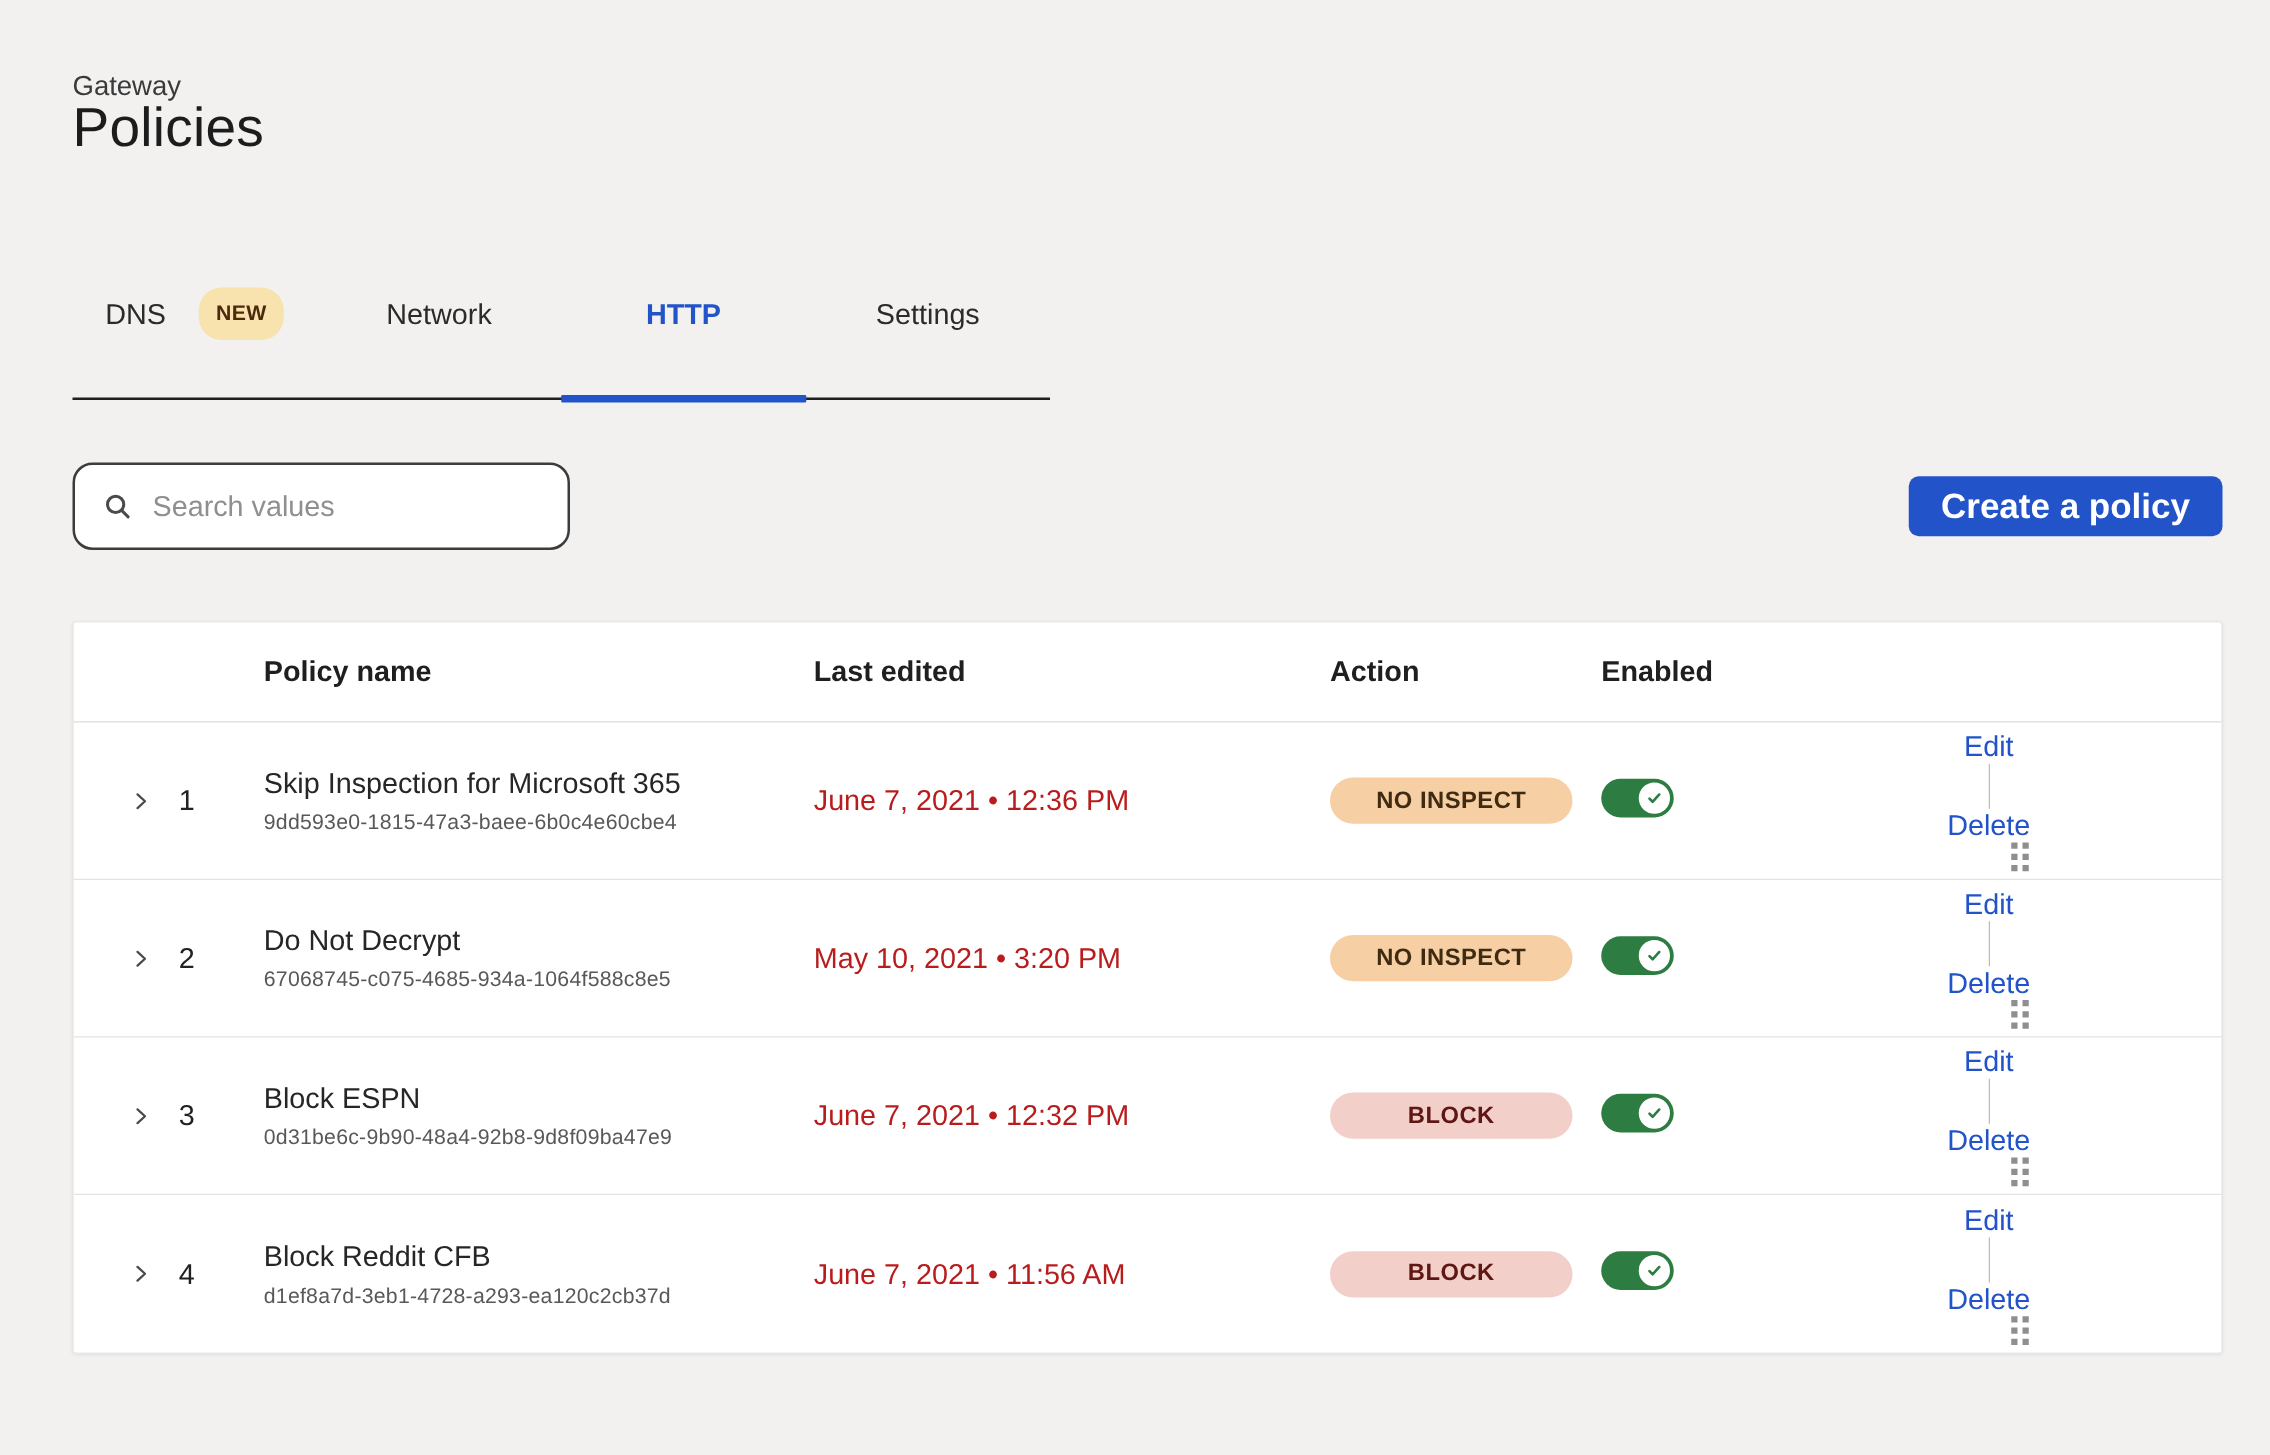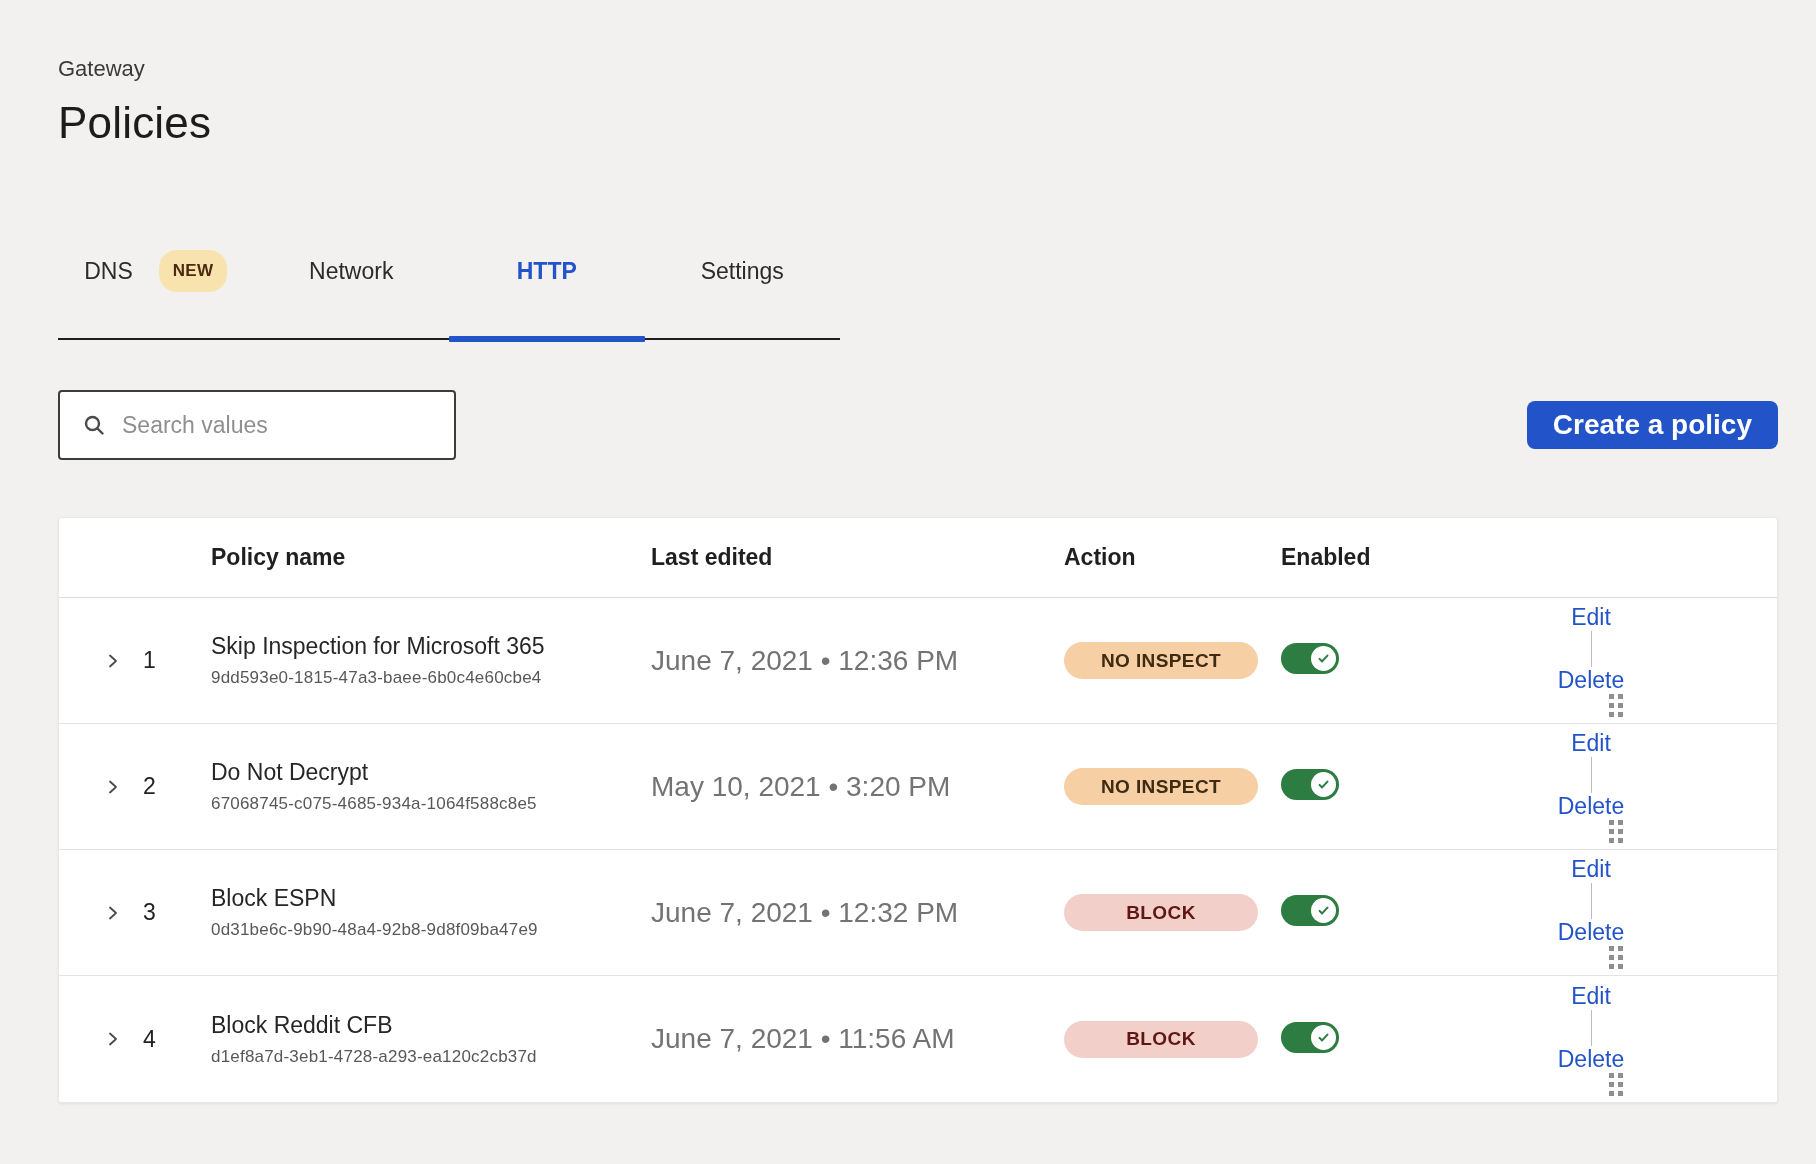--- a/index.html
+++ b/index.html
@@ -5,21 +5,21 @@
   * { margin:0; padding:0; box-sizing:border-box; }
   html,body { width:1816px; height:1164px; overflow:hidden; }
   body {
     font-family:"Liberation Sans","DejaVu Sans",sans-serif;
     background:var(--page-bg,#f2f1f0);
     color:#2c2c2c;
   }
   .page { padding:58px 48px 0 58px; }
 
   .breadcrumb { font-size:22px; color:#3a3a3a; line-height:22px; }
-  .title { font-size:44px; font-weight:400; color:#1c1c1c; margin-top:20px; line-height:46px; letter-spacing:.2px; }
+  .title { font-size:44px; font-weight:400; color:#1c1c1c; line-height:46px; letter-spacing:.2px; }
 
   
   .tabs {
     display:flex; width:782px; margin-top:104px;
     border-bottom:2px solid #1f1f1f;
   }
   .tab {
     flex:1; display:flex; justify-content:center; align-items:center;
     padding:0 0 46px; font-size:23px; color:#2b2b2b; cursor:pointer;
     position:relative; line-height:26px;gap:14px;
@@ -30,21 +30,21 @@
     background:var(--accent,#2253c9); border-radius:1px;
   }
   .new-badge {
     margin-left:12px; background:var(--new-badge-bg,#f8e3ae); color:var(--new-badge-text,#4b2a10);
     font-size:17px; font-weight:700; padding:8px 14px; border-radius:18px; letter-spacing:.3px;
   }
 
   
   .controls { margin-top:50px; display:flex; align-items:center; justify-content:space-between; width:1720px; }
   .search {
-    width:398px; height:70px; border:2px solid #3c3c3c; border-radius:4px; background:#fff;
+    width:398px; height:70px; border:2px solid #3c3c3c; border-radius:16px; background:#fff;
     display:flex; align-items:center; padding:0 18px 0 22px;
   }
   .search svg { flex:0 0 auto; }
   .search input {
     border:none; outline:none; background:transparent; font-size:23px; margin-left:16px; width:100%;
     font-family:inherit; color:#2c2c2c;
   }
   .search input::placeholder { color:#8f8f8f; }
   .create-btn {
     background:var(--accent,#2253c9); color:#fff; border:none; border-radius:8px;
@@ -64,21 +64,21 @@
   }
   .thead { height:80px; border-bottom:1px solid #dddcdb; font-weight:700; font-size:23px; color:#1f1f1f; }
   .row { height:126px; border-bottom:1px solid #e4e3e2; }
   .row:last-child { border-bottom:none; }
 
   .chev { display:flex; justify-content:center; cursor:pointer; }
   .row-index { font-size:23px; color:#222; padding-left:10px; }
   .name-cell { display:flex; flex-direction:column; gap:8px; }
   .policy-name { font-size:23px; color:#262626; }
   .policy-id { font-size:17px; color:#58585a; letter-spacing:.2px; }
-  .date-cell { font-size:28px; color:#737373; }
+  .date-cell { font-size:23px; color:#b91c1c; }
 
   .badge {
     width:194px; height:37px; border-radius:19px; display:flex; align-items:center; justify-content:center;
     font-size:19px; font-weight:700; letter-spacing:.4px;
   }
   .badge--no-inspect { background:var(--no-inspect-bg,#f6cfa4); color:var(--no-inspect-text,#3f2a12); }
   .badge--block { background:var(--block-bg,#f3cfc9); color:var(--block-text,#5e1714); }
 
   .enabled-cell { padding-left:12px; }
   .toggle {

